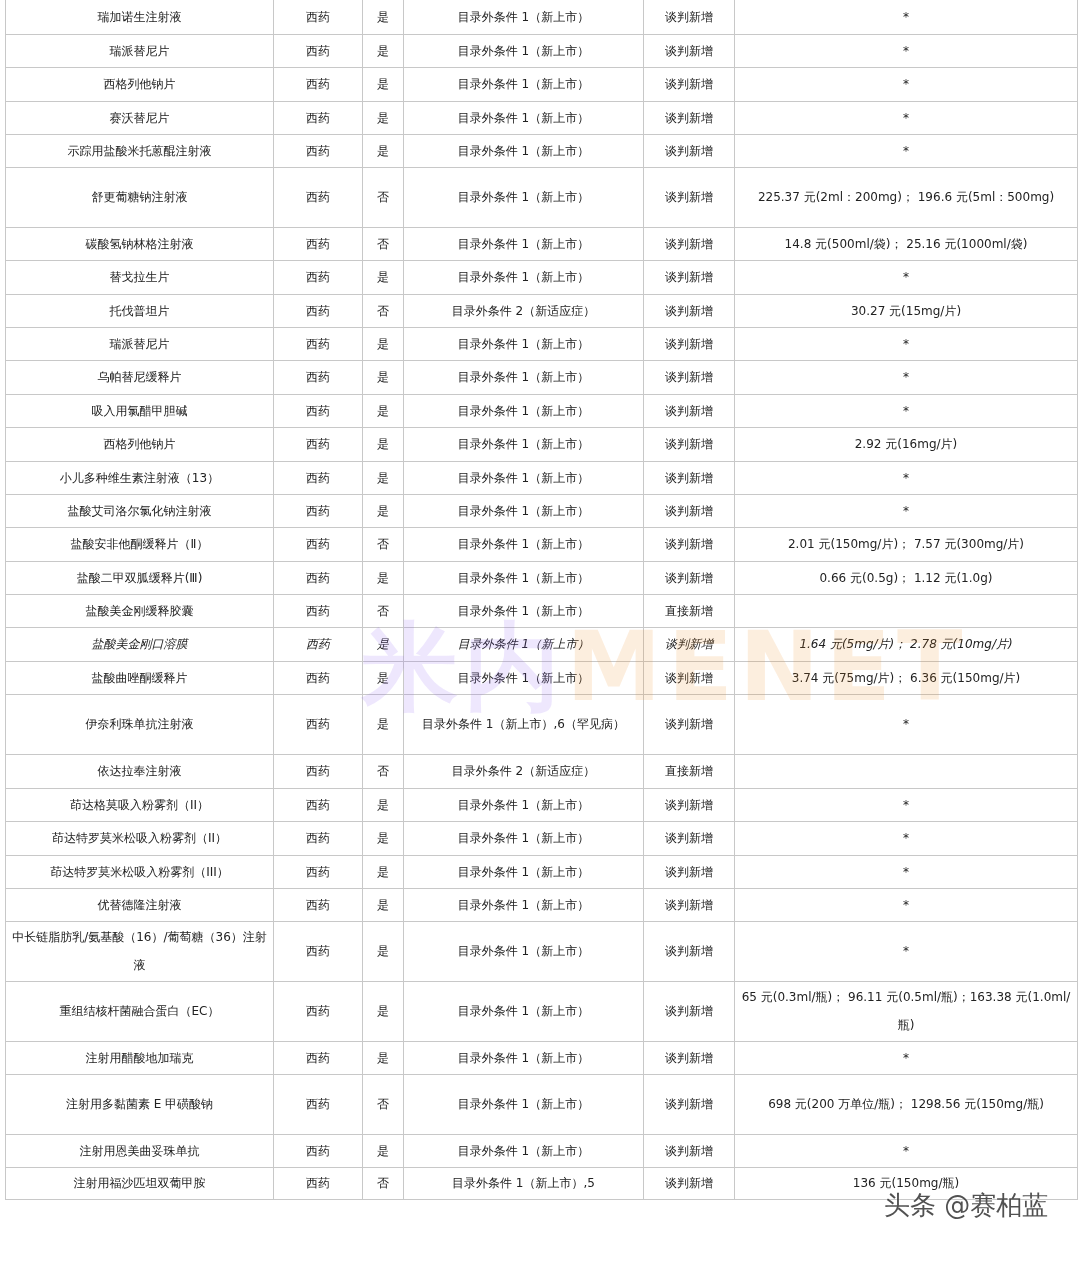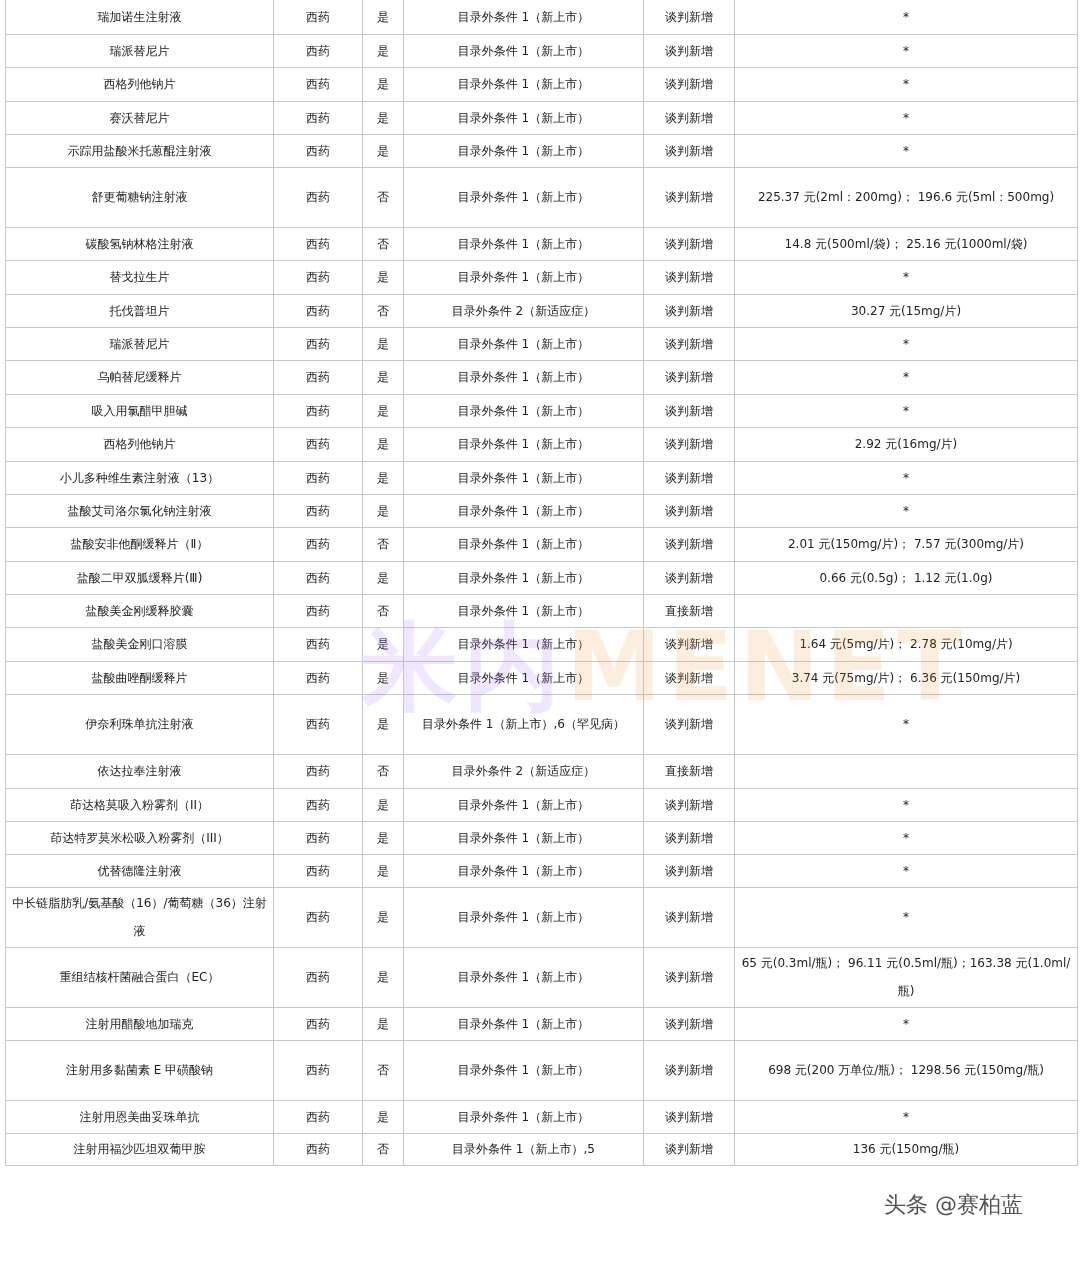--- a/index.html
+++ b/index.html
@@ -29,21 +29,21 @@
   .watermark {
     position: absolute; left: 362px; top: 624px; height: 86px;
     font-family: "DejaVu Sans", sans-serif; font-weight: bold; font-size: 96px;
     line-height: 86px; letter-spacing: 6px; pointer-events: none; opacity: 0.14;
     white-space: nowrap;
   }
   .watermark .wm-a { color: #8b5cf6; }
   .watermark .wm-b { color: #f08a1c; }
   .signature {
     position: absolute; left: 944px; top: 1190px;
-    font-family: "DejaVu Sans", sans-serif; font-size: 22px; color: #333333;
+    font-family: "DejaVu Sans", sans-serif; font-size: 26px; color: #333333;
     line-height: 30px; white-space: nowrap; opacity: 0.85;
     text-shadow: 0 0 2px #ffffff;
     transform: translateX(-60px);
   }
 </style>
 </head>
 <body>
 
 <div class="table-wrap">
   <table>
@@ -193,21 +193,21 @@
           <td class="c-price">0.66 元(0.5g)； 1.12 元(1.0g)</td>
         </tr>
         <tr style="height: 33px;">
           <td class="c-name">盐酸美金刚缓释胶囊</td>
           <td class="c-type">西药</td>
           <td class="c-flag">否</td>
           <td class="c-cond">目录外条件 1（新上市）</td>
           <td class="c-way">直接新增</td>
           <td class="c-price"></td>
         </tr>
-        <tr style="height: 34px;">
+        <tr style="height: 34px; font-style: italic;">
           <td class="c-name">盐酸美金刚口溶膜</td>
           <td class="c-type">西药</td>
           <td class="c-flag">是</td>
           <td class="c-cond">目录外条件 1（新上市）</td>
           <td class="c-way">谈判新增</td>
           <td class="c-price">1.64 元(5mg/片)； 2.78 元(10mg/片)</td>
         </tr>
         <tr style="height: 33px;">
           <td class="c-name">盐酸曲唑酮缓释片</td>
           <td class="c-type">西药</td>
@@ -227,20 +227,28 @@
         <tr style="height: 34px;">
           <td class="c-name">依达拉奉注射液</td>
           <td class="c-type">西药</td>
           <td class="c-flag">否</td>
           <td class="c-cond">目录外条件 2（新适应症）</td>
           <td class="c-way">直接新增</td>
           <td class="c-price"></td>
         </tr>
         <tr style="height: 33px;">
           <td class="c-name">茚达格莫吸入粉雾剂（II）</td>
+          <td class="c-type">西药</td>
+          <td class="c-flag">是</td>
+          <td class="c-cond">目录外条件 1（新上市）</td>
+          <td class="c-way">谈判新增</td>
+          <td class="c-price">*</td>
+        </tr>
+        <tr style="height: 34px;">
+          <td class="c-name">茚达特罗莫米松吸入粉雾剂（II）</td>
           <td class="c-type">西药</td>
           <td class="c-flag">是</td>
           <td class="c-cond">目录外条件 1（新上市）</td>
           <td class="c-way">谈判新增</td>
           <td class="c-price">*</td>
         </tr>
         <tr style="height: 33px;">
           <td class="c-name">茚达特罗莫米松吸入粉雾剂（III）</td>
           <td class="c-type">西药</td>
           <td class="c-flag">是</td>

